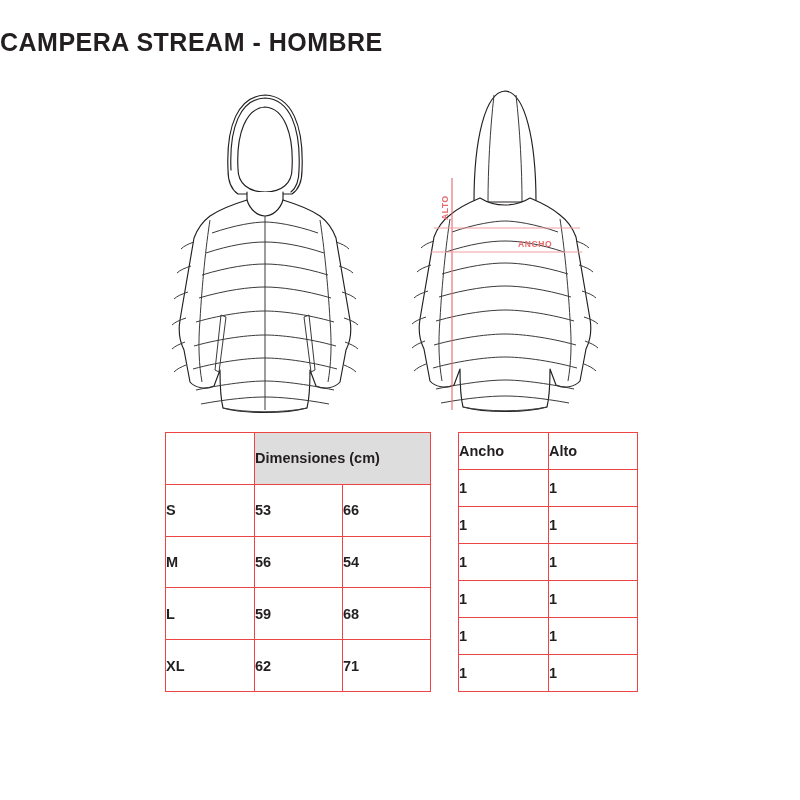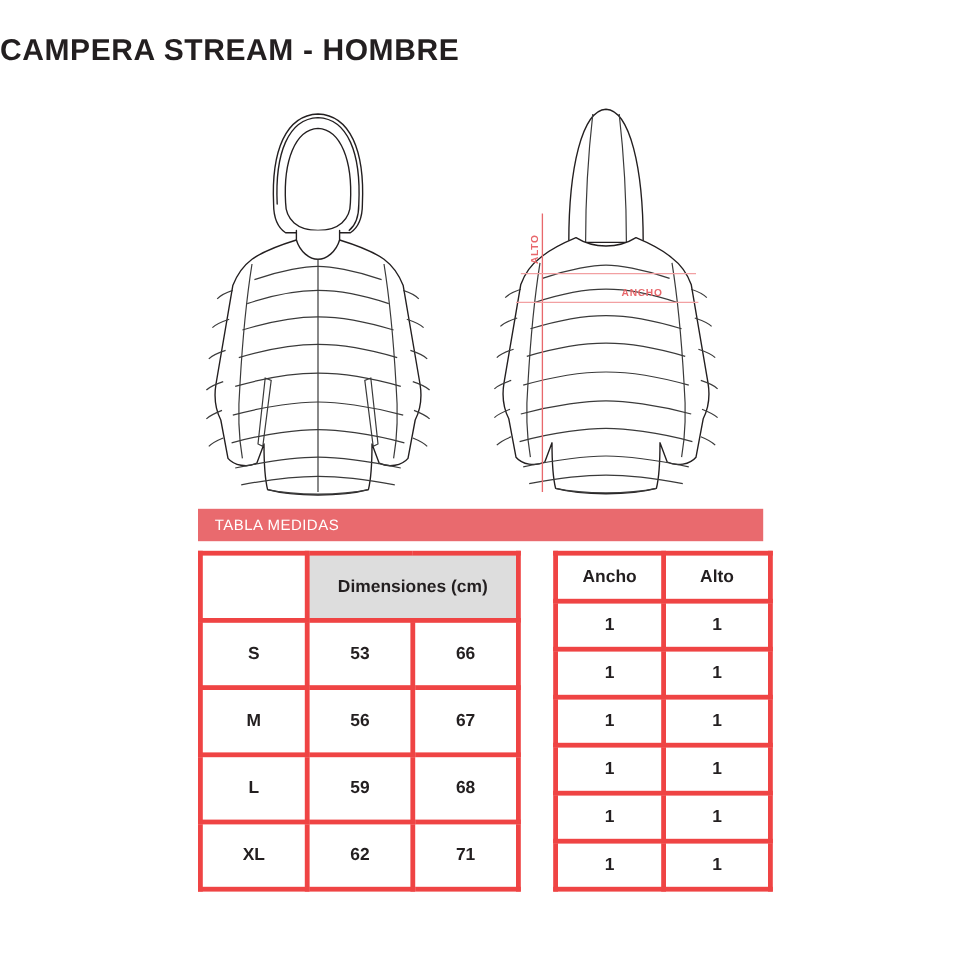--- a/index.html
+++ b/index.html
@@ -101,23 +101,23 @@
   }
 
   table.sz {
     border-collapse: collapse;
     table-layout: fixed;
   }
   #dimensiones-table { width: 265px; }
   #tolerancias-table { width: 179px; margin-left: 27px; }
 
   table.sz td, table.sz th {
-    border: 4px solid #ef4444;
+    border: 1px solid #ef4444;
     height: 36px;
-    text-align: center;
+    text-align: left;
     vertical-align: middle;
     font-size: 14.5px;
     color: #231f20;
     font-weight: bold;
     padding: 0;
   }
   table.sz td.val { font-weight: bold; }
   th.grouphead {
     background: #dddddd;
     font-weight: normal;
@@ -264,23 +264,20 @@
 
       <text class="measure-label" x="58" y="150" transform="rotate(-90 58 150)">ALTO</text>
 
       <text class="measure-label" x="128" y="177">ANCHO</text>
     </svg>
   </div>
 </div>
 
 <div id="measure-table-area">
 
-  <div id="table-banner">
-    <span>TABLA MEDIDAS</span>
-  </div>
 
   <div id="tables-row">
 
     <table class="sz" id="dimensiones-table">
       <colgroup>
         <col class="c-talle">
           <col class="c-ancho">
           <col class="c-alto">
       </colgroup>
       <tbody>
@@ -289,21 +286,21 @@
           <th class="grouphead" colspan="2">Dimensiones (cm)</th>
         </tr>
         <tr>
           <td>S</td>
           <td class="val">53</td>
           <td class="val">66</td>
         </tr>
         <tr>
           <td>M</td>
           <td class="val">56</td>
-          <td class="val">67</td>
+          <td class="val">54</td>
         </tr>
         <tr>
           <td>L</td>
           <td class="val">59</td>
           <td class="val">68</td>
         </tr>
         <tr>
           <td>XL</td>
           <td class="val">62</td>
           <td class="val">71</td>

